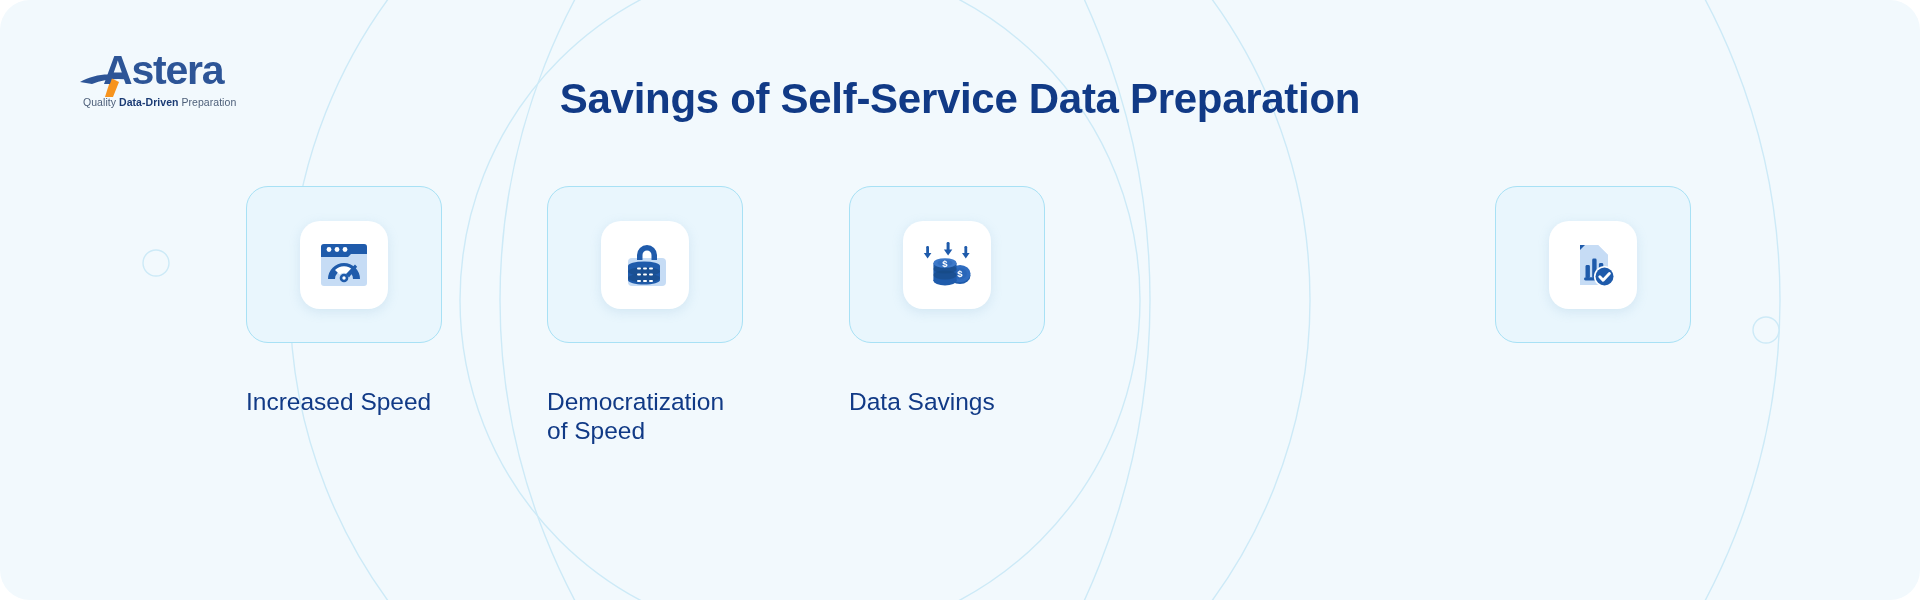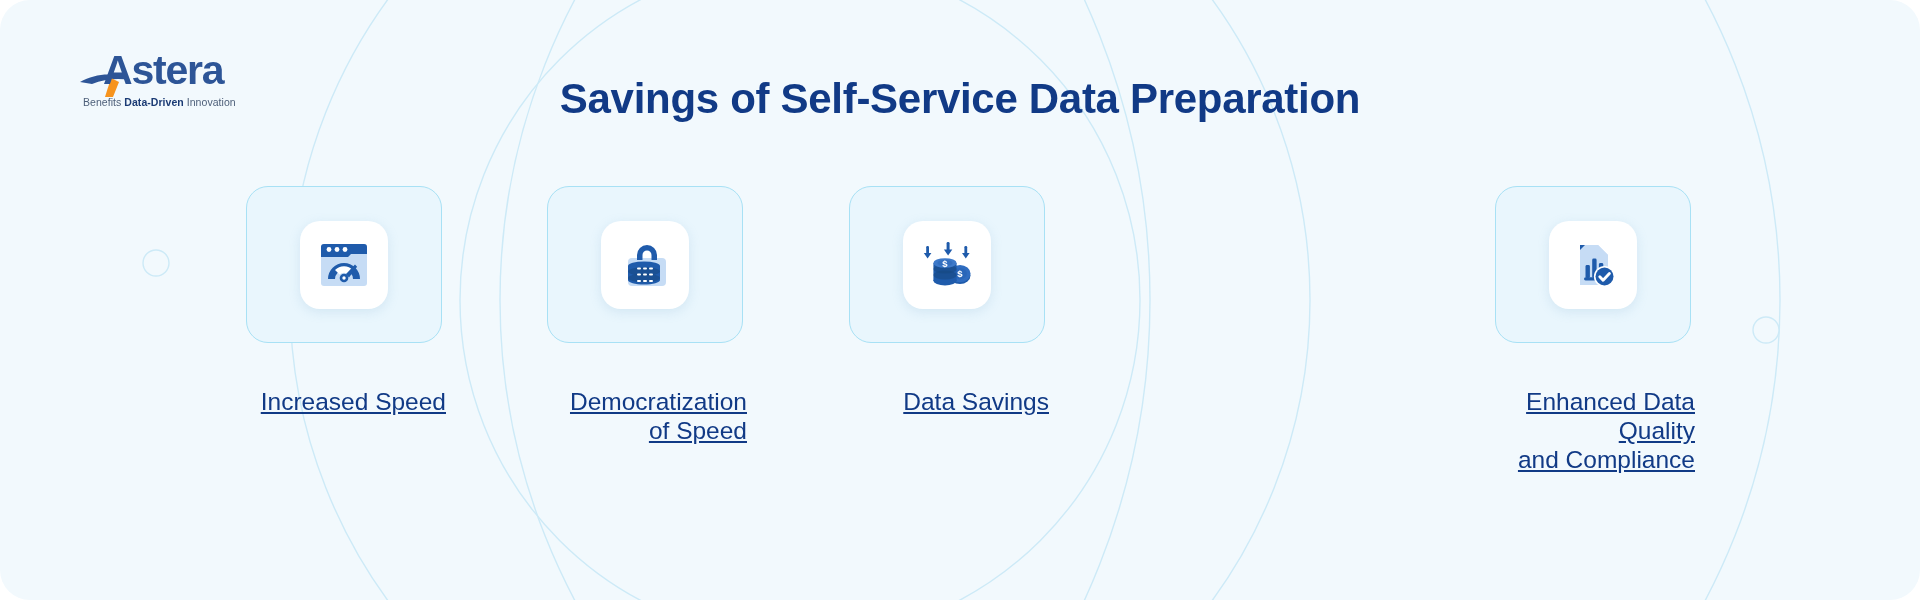--- a/index.html
+++ b/index.html
@@ -112,25 +112,24 @@
     box-shadow: 0 3px 12px rgba(120, 170, 205, 0.20);
     display: flex;
     align-items: center;
     justify-content: center;
   }
   .icon-plate svg {
     display: block;
   }
   .card-label {
     margin-top: 44px;
-    text-align: right;
+    text-align: left;
     font-size: 24.5px;
     line-height: 29px;
     color: #113a86;
-    text-decoration: underline;
   }
   .card-label .l2 {
     display: block;
   }
 </style>
 </head>
 <body>
 
 <div id="infographic">
 
@@ -144,21 +143,21 @@
     <circle cx="156" cy="263" r="13" fill="#f2f9fd" stroke="#cdeaf7" stroke-width="1.4"></circle>
     <circle cx="1766" cy="330" r="13" fill="#f2f9fd" stroke="#cdeaf7" stroke-width="1.4"></circle>
   </svg>
 
   <div id="logo">
     <svg id="logo-mark" viewBox="0 0 180 46" fill="none">
       <path d="M2 30 C18 21, 38 20, 52 28 C40 26, 26 27, 14 32 Z" fill="#2d5597"></path>
       <path d="M27 45 L33 26 L41 30 L35 45 Z" fill="#f7941e"></path>
     </svg>
     <div id="logo-word">Astera</div>
-    <div id="logo-tagline"><span>Benefits </span><b>Data-Driven</b><span> Innovation</span></div>
+    <div id="logo-tagline"><span>Quality </span><b>Data-Driven</b><span> Preparation</span></div>
   </div>
 
   <div id="title">Savings of Self-Service Data Preparation</div>
 
   <div id="cards">
 
     <div class="card" style="left:0px;">
       <div class="card-tile">
         <div class="icon-plate">
           <svg width="52" height="52" viewBox="0 0 52 52" fill="none">
@@ -258,20 +257,16 @@
               <rect x="25.2" y="19.5" width="4.4" height="19.5" rx="1.4"></rect>
               <rect x="31.9" y="24" width="4.4" height="15" rx="1.4"></rect>
               <rect x="17" y="38.2" width="21" height="3.2" rx="1.6"></rect>
             </g>
             <circle cx="37.5" cy="37.5" r="10.6" fill="#ffffff"></circle>
             <circle cx="37.5" cy="37.5" r="9" fill="#1f5bab"></circle>
             <path d="M32.8 37.8l3.3 3.4 6.3-6.6" stroke="#ffffff" stroke-width="2.9" stroke-linecap="round" stroke-linejoin="round" fill="none"></path>
           </svg>
         </div>
       </div>
-      <div class="card-label">
-        <span>Enhanced Data Quality</span>
-        <span class="l2">and Compliance</span>
-      </div>
     </div>
 
   </div>
 </div>
 
 </body></html>

